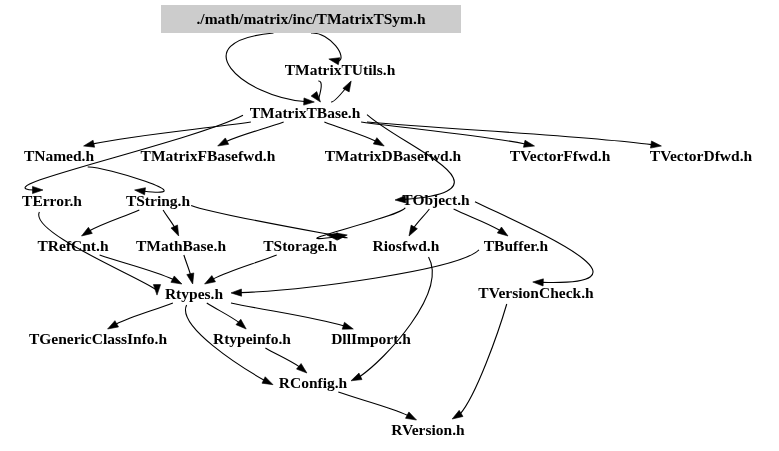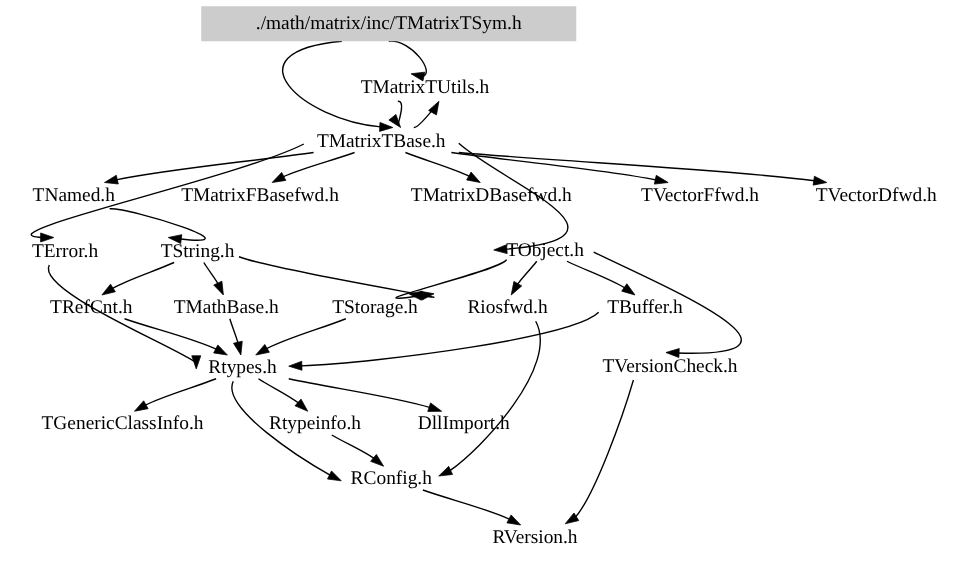--- a/index.html
+++ b/index.html
@@ -2,20 +2,21 @@
 <html><head>
 <meta charset="utf-8">
 <style>
   html,body{margin:0;padding:0;background:#ffffff;}
   #canvas{
     position:relative;
     width:779px;height:451px;
     background:#ffffff;
     font-family:"Liberation Serif","DejaVu Serif",serif;
     overflow:hidden;
+    font-weight:bold;
   }
   svg#graph{position:absolute;left:0;top:0;width:779px;height:451px;}
   .node-label{
     font-family:"Liberation Serif","DejaVu Serif",serif;
     font-size:15.5px;
     fill:#000000;
     text-anchor:middle;
     dominant-baseline:middle;
     white-space:pre;
   }

